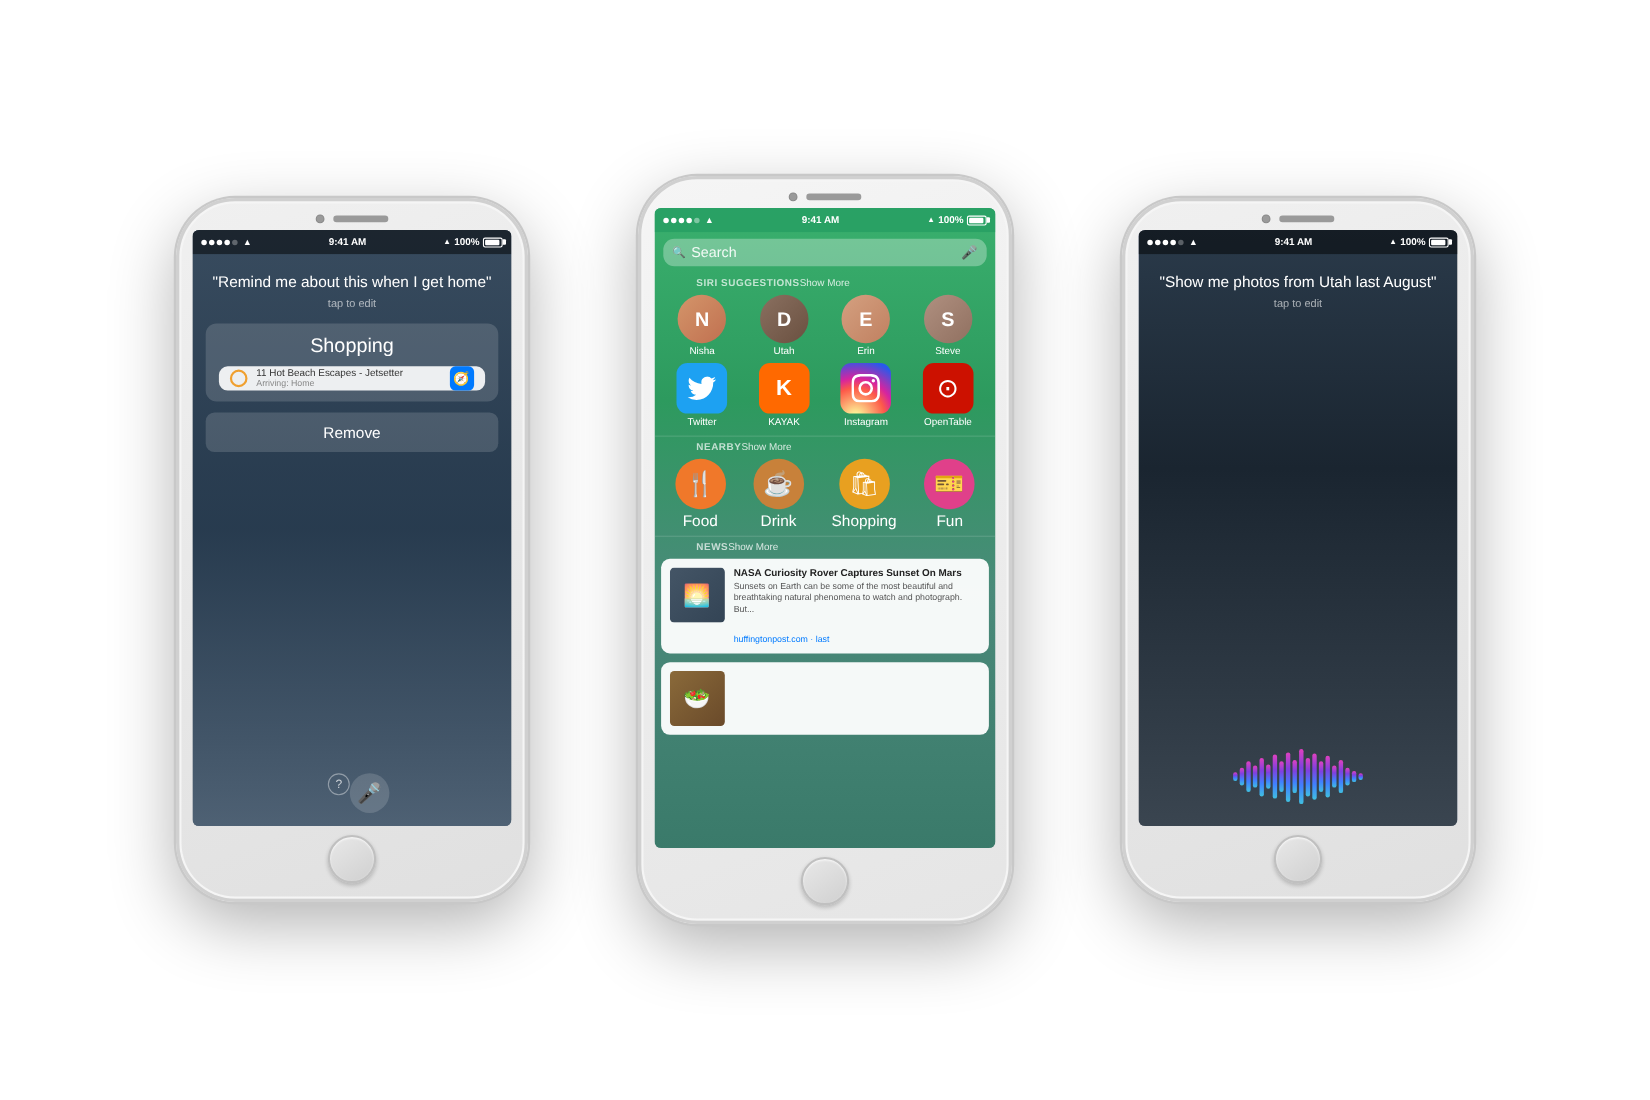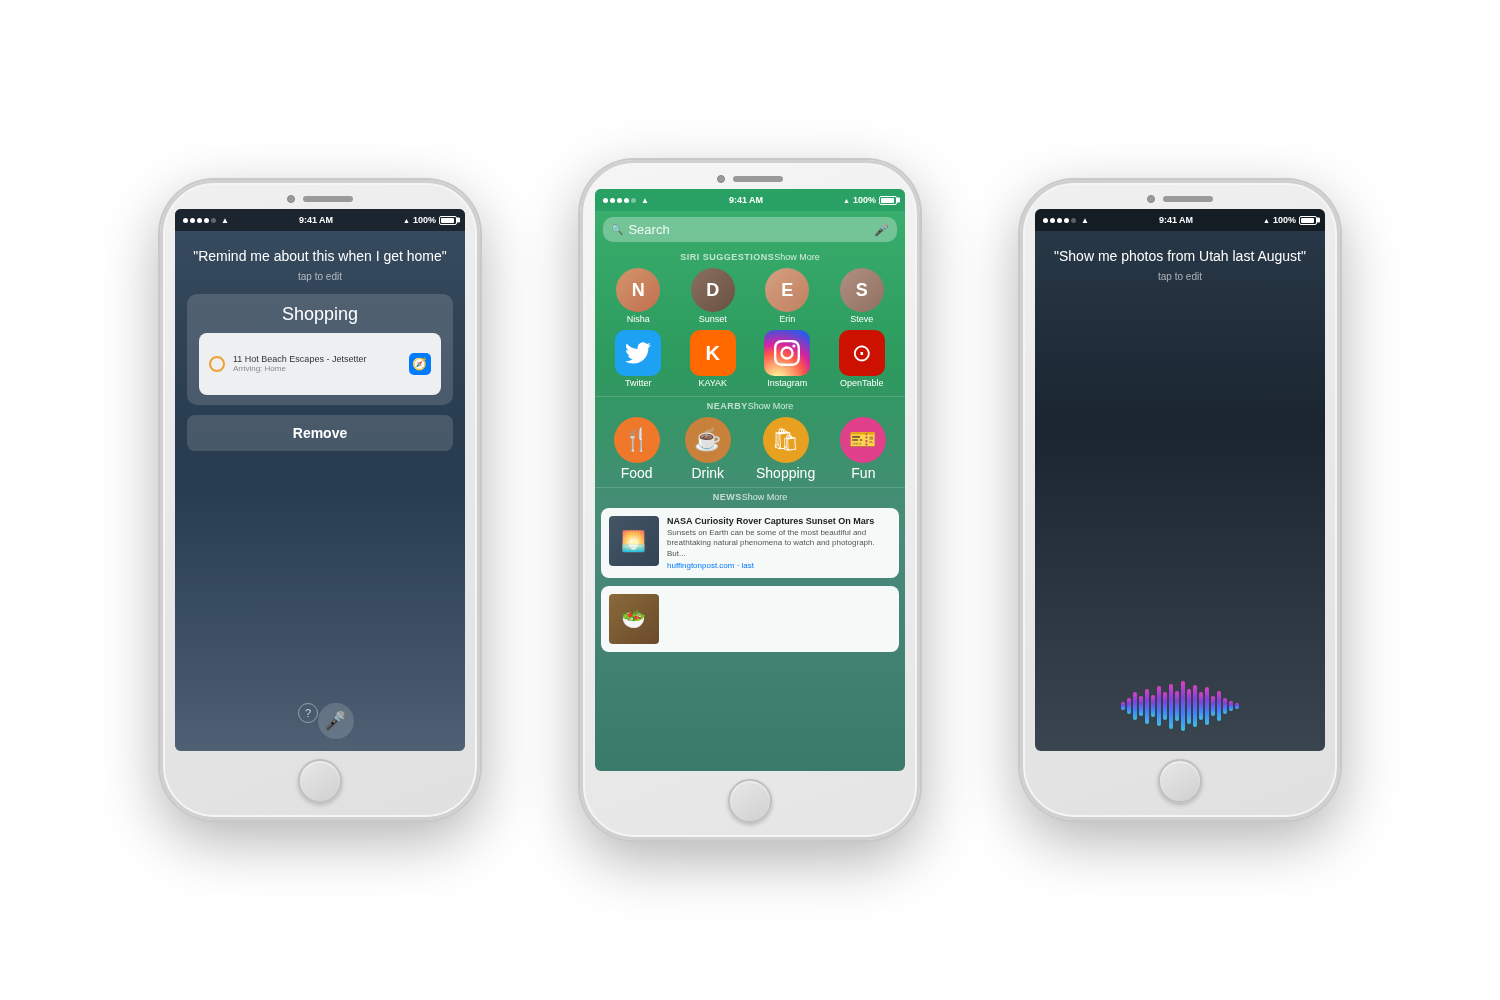--- a/index.html
+++ b/index.html
@@ -186,21 +186,21 @@
       font-weight: 300;
       color: white;
       margin-bottom: 8px;
     }
     .reminder-item {
       display: flex;
       align-items: center;
       gap: 8px;
       background: rgba(255,255,255,0.9);
       border-radius: 8px;
-      padding: 20px 10px;
+      padding: 0 10px;
     }
     .reminder-circle {
       width: 16px; height: 16px; border-radius: 50%;
       border: 2px solid #f0a030;
       flex-shrink: 0;
     }
     .reminder-text { font-size: 9px; color: #333; }
     .reminder-sub { font-size: 8px; color: #888; }
     .reminder-safari {
       width: 22px; height: 22px; background: #007aff; border-radius: 5px;
@@ -208,21 +208,20 @@
       font-size: 12px; margin-left: auto; flex-shrink: 0;
     }
     .remove-btn {
       background: rgba(255,255,255,0.15);
       border-radius: 8px;
       margin: 6px 12px;
       padding: 10px;
       text-align: center;
       font-size: 14px;
       color: white;
-      font-weight: bold;
     }
     .siri-mic-bottom {
       margin-top: auto;
       display: flex;
       flex-direction: column;
       align-items: center;
       padding-bottom: 12px;
       gap: 6px;
     }
     .help-btn {
@@ -257,22 +256,23 @@
       background: rgba(255,255,255,0.3);
       border-radius: 10px;
       padding: 5px 8px;
       gap: 5px;
     }
     .search-bar-row .search-icon { font-size: 10px; color: rgba(255,255,255,0.8); }
     .search-bar-text { font-size: 13px; color: rgba(255,255,255,0.9); flex: 1; }
     .mic-small { font-size: 12px; color: rgba(255,255,255,0.8); }
 
     .section-header {
-      display: flex; justify-content: center; align-items: center;
+      display: flex; justify-content: flex-start; align-items: center;
       padding: 4px 10px 2px;
+      margin-left: 28px;
     }
     .section-title { font-size: 9px; font-weight: 600; color: rgba(255,255,255,0.7); letter-spacing: 0.5px; }
     .show-more { font-size: 9px; color: rgba(255,255,255,0.8); }
 
     
     .contacts-row {
       display: flex; gap: 8px; padding: 4px 10px 6px; justify-content: space-around;
     }
     .contact-item { display: flex; flex-direction: column; align-items: center; gap: 2px; }
     .contact-avatar {
@@ -336,21 +336,21 @@
       font-size: 20px;
     }
     .news-thumb-img2 {
       width: 100%; height: 100%;
       background: linear-gradient(135deg, #8a6a3a, #6a4a2a);
       display: flex; align-items: center; justify-content: center;
       font-size: 20px;
     }
     .news-content { flex: 1; }
     .news-title { font-size: 9px; font-weight: 700; color: #222; margin-bottom: 2px; }
-    .news-summary { font-size: 8px; color: #555; line-height: 1.3; margin-bottom: 2px; }
+    .news-summary { font-size: 8px; color: #555; line-height: 1.3; margin-bottom: 18px; }
     .news-source { font-size: 8px; color: #007aff; }
 
     
     .siri-right {
       height: 100%;
       width: 100%;
       position: relative;
       overflow: hidden;
     }
     .siri-right-bg {
@@ -514,21 +514,21 @@
           <span class="show-more">Show More</span>
         </div>
 
         <div class="contacts-row">
           <div class="contact-item">
             <div class="contact-avatar av-nisha">N</div>
             <span class="contact-name">Nisha</span>
           </div>
           <div class="contact-item">
             <div class="contact-avatar av-david">D</div>
-            <span class="contact-name">Sunset</span>
+            <span class="contact-name">Utah</span>
           </div>
           <div class="contact-item">
             <div class="contact-avatar av-erin">E</div>
             <span class="contact-name">Erin</span>
           </div>
           <div class="contact-item">
             <div class="contact-avatar av-steve">S</div>
             <span class="contact-name">Steve</span>
           </div>
         </div>

